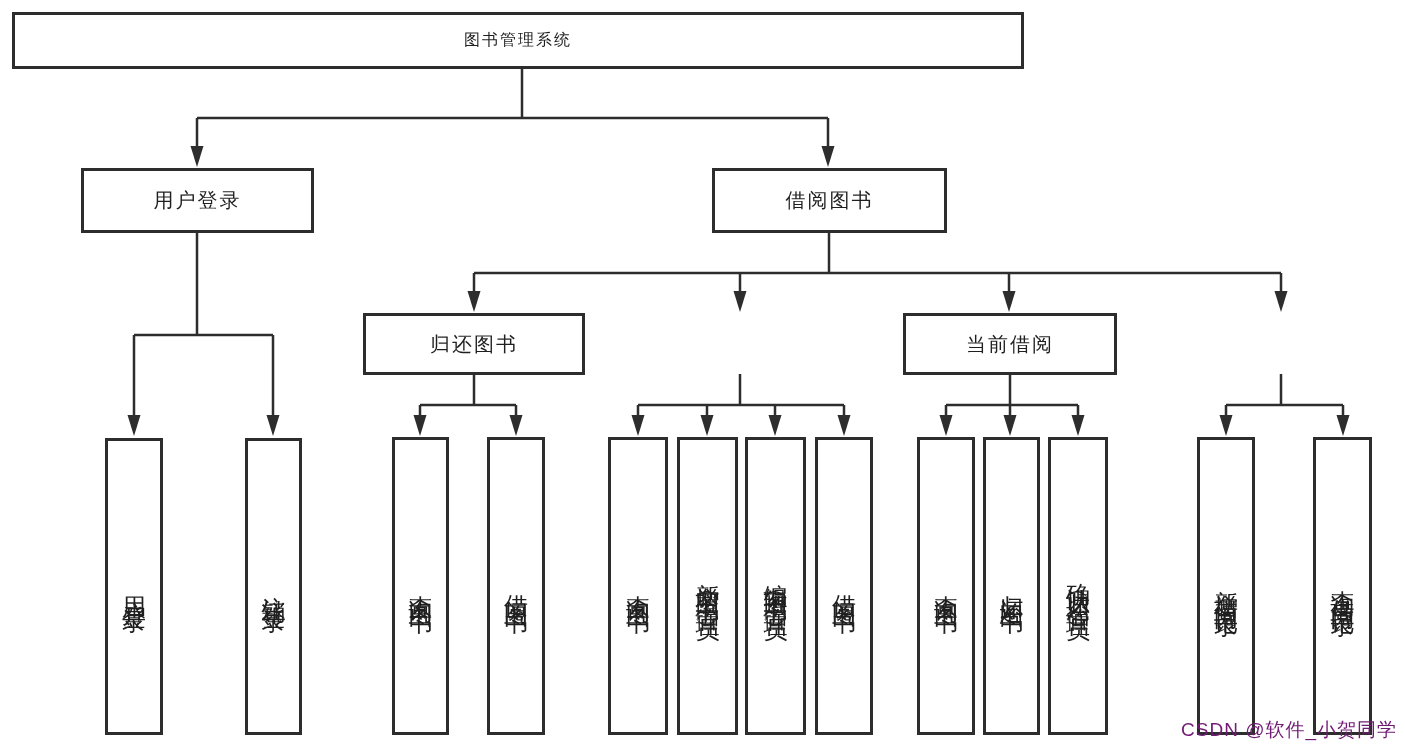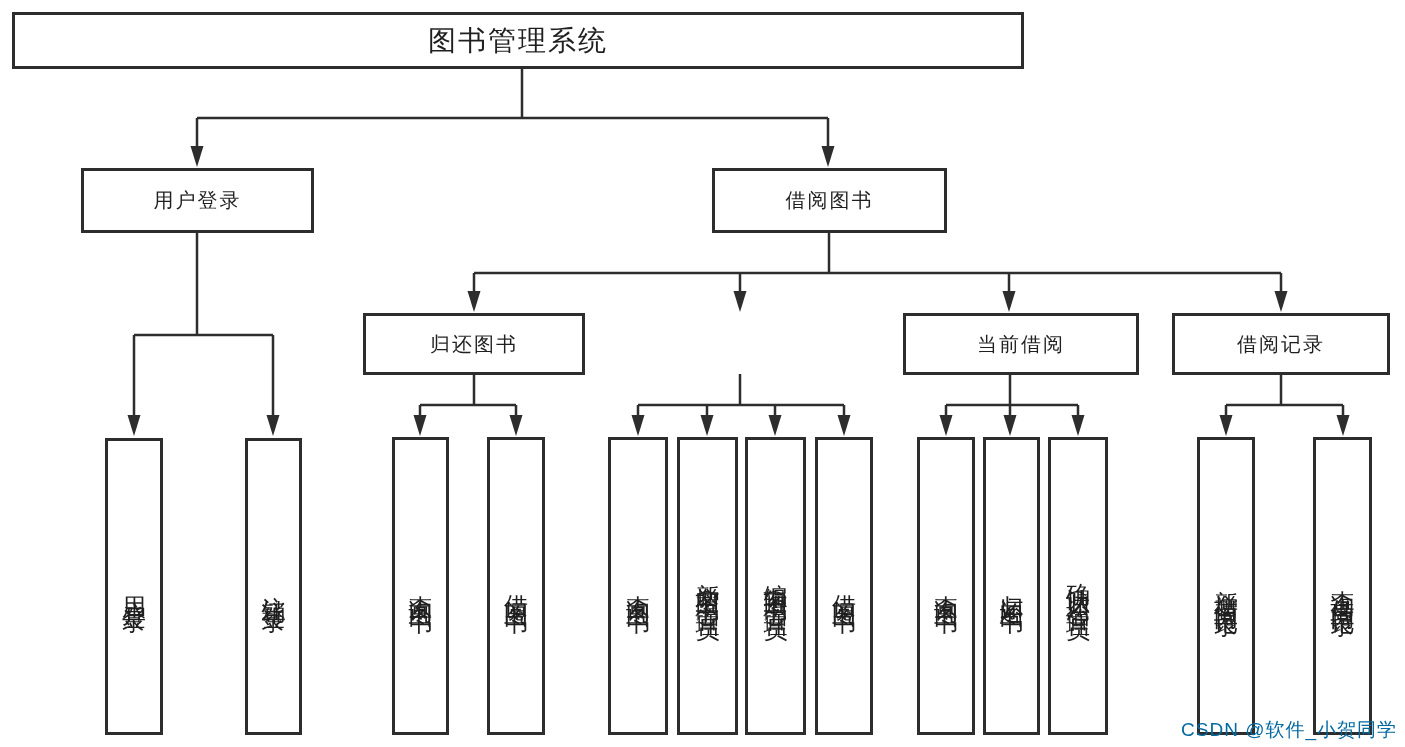--- a/index.html
+++ b/index.html
@@ -21,35 +21,35 @@
     box-sizing: border-box;
     background: #ffffff;
     border: 3px solid #2d2d2d;
     display: flex;
     align-items: center;
     justify-content: center;
     color: #1f1f1f;
     text-align: center;
   }
   .node.h  { font-size: 20px; letter-spacing: 2px; }
-  .node.title { font-size: 28px; letter-spacing: 2px; }
+  .node.title { font-size: 16px; letter-spacing: 2px; }
   .node.v {
     writing-mode: vertical-rl;
     text-orientation: mixed;
     font-size: 24px;
     letter-spacing: 5px;
     line-height: 1;
   }
   .watermark {
     position: absolute;
     right: 8px;
     bottom: 4px;
     font-size: 19px;
     letter-spacing: 1px;
-    color: #0369a1;
+    color: #701a75;
     white-space: nowrap;
   }
 </style>
 </head>
 <body>
 
 <div class="stage">
 
   <svg class="connectors" viewBox="0 0 1405 747" xmlns="http://www.w3.org/2000/svg">
     <path fill="none" stroke="#2d2d2d" stroke-width="2.5" d="
@@ -82,22 +82,21 @@
       <polygon points="1336.5,415 1349.5,415 1343,436"></polygon>
     </g>
   </svg>
 
   <div class="node title" style="left:12px; top:12px; width:1012px; height:57px;">图书管理系统</div>
 
   <div class="node h" style="left:81px; top:168px; width:233px; height:65px;">用户登录</div>
   <div class="node h" style="left:712px; top:168px; width:235px; height:65px;">借阅图书</div>
 
   <div class="node h" style="left:363px; top:313px; width:222px; height:62px;">归还图书</div>
-  <div class="node h" style="left:903px; top:313px; width:236px; height:62px;text-align:right;">当前借阅</div>
-  <div class="node h" style="left:1172px; top:313px; width:218px; height:62px;">借阅记录</div>
+  <div class="node h" style="left:903px; top:313px; width:214px; height:62px;text-align:right;">当前借阅</div>
 
   <div class="node v" style="left:105px; top:438px; width:58px; height:297px;">用户登录</div>
   <div class="node v" style="left:245px; top:438px; width:57px; height:297px;">注销登录</div>
 
   <div class="node v" style="left:392px; top:437px; width:57px; height:298px;">查询图书</div>
   <div class="node v" style="left:487px; top:437px; width:58px; height:298px;">借阅图书</div>
 
   <div class="node v" style="left:608px; top:437px; width:60px; height:298px;">查询图书</div>
   <div class="node v" style="left:677px; top:437px; width:61px; height:298px;">新增图书（管理员）</div>
   <div class="node v" style="left:745px; top:437px; width:61px; height:298px;">编辑图书（管理员）</div>

